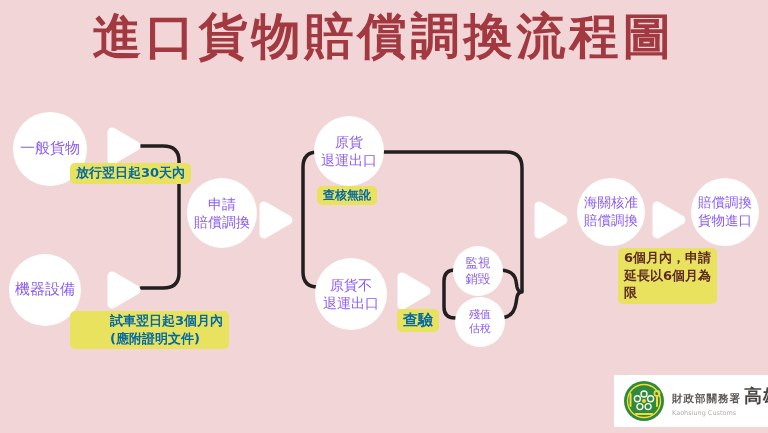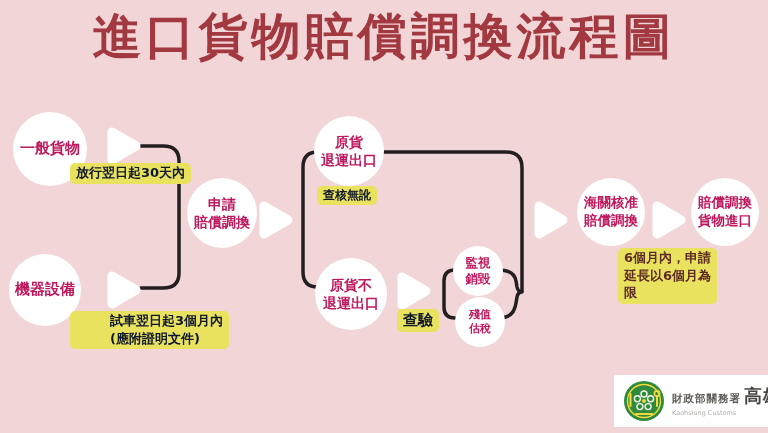--- a/index.html
+++ b/index.html
@@ -3,23 +3,23 @@
 <meta charset="utf-8">
 <style>
   html,body{margin:0;padding:0;}
   body{font-family:"DejaVu Sans","Liberation Sans",sans-serif;}
   #stage{position:relative;width:768px;height:433px;background:#f2d5d6;overflow:hidden;}
   #flow-svg{position:absolute;left:0;top:0;z-index:1;}
   .page-title{position:absolute;top:4px;left:0;width:100%;text-align:center;
     font-size:49px;font-weight:800;letter-spacing:4px;color:#a23840;z-index:2;}
   .node{position:absolute;z-index:3;background:#ffffff;border-radius:50%;
     display:flex;align-items:center;justify-content:center;text-align:center;
-    font-weight:700;color:#be185d;white-space:pre-line;line-height:1.3;}
+    font-weight:400;color:#8b5cf6;white-space:pre-line;line-height:1.3;}
   .hl{position:absolute;z-index:4;background:#e8e25f;border-radius:5px;
-    padding:1px 6px 2px;font-weight:700;color:#0f172a;white-space:pre-line;
+    padding:1px 6px 2px;font-weight:700;color:#0369a1;white-space:pre-line;
     line-height:1.35;}
   .hl.maroon{color:#5d2a25;}
   .logo{position:absolute;left:574px;top:375px;width:192px;height:52px;
     background:#ffffff;z-index:5;display:flex;align-items:center;margin-left:40px;}
   .logo-emblem{margin-left:8px;flex:0 0 auto;}
   .logo-text{margin-left:6px;display:flex;flex-direction:column;}
   .logo-cn{display:flex;align-items:baseline;}
   .logo-agency{font-size:10.5px;color:#5f5b58;letter-spacing:1px;font-weight:600;}
   .logo-office{font-size:18px;font-weight:700;color:#474341;margin-left:3px;letter-spacing:1px;}
   .logo-en{font-size:6.5px;color:#b3aeab;line-height:1.25;margin-top:1px;}

